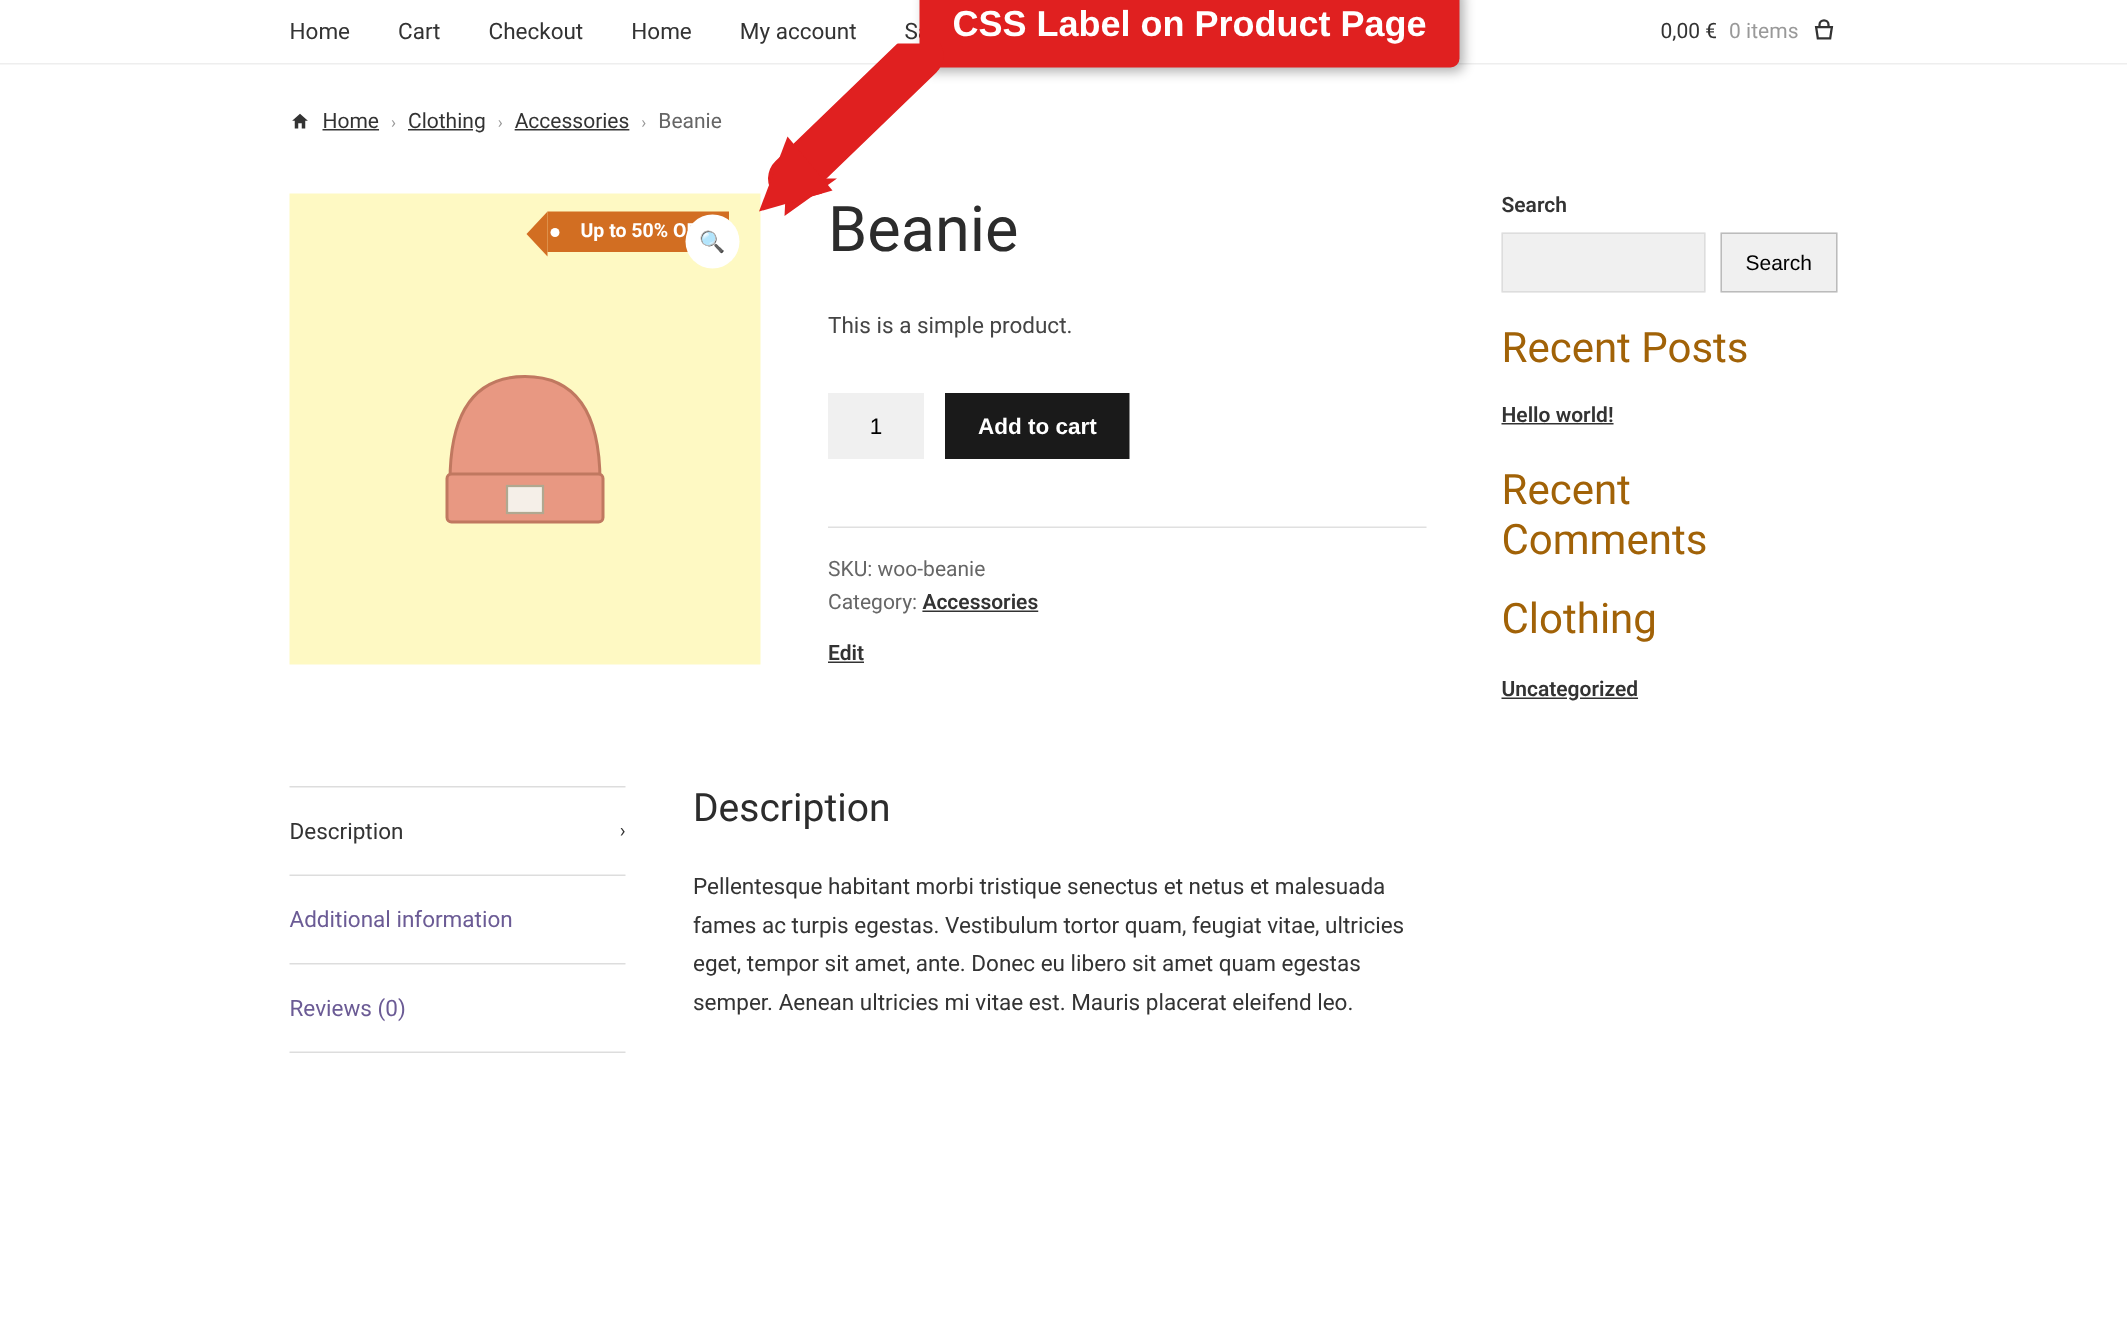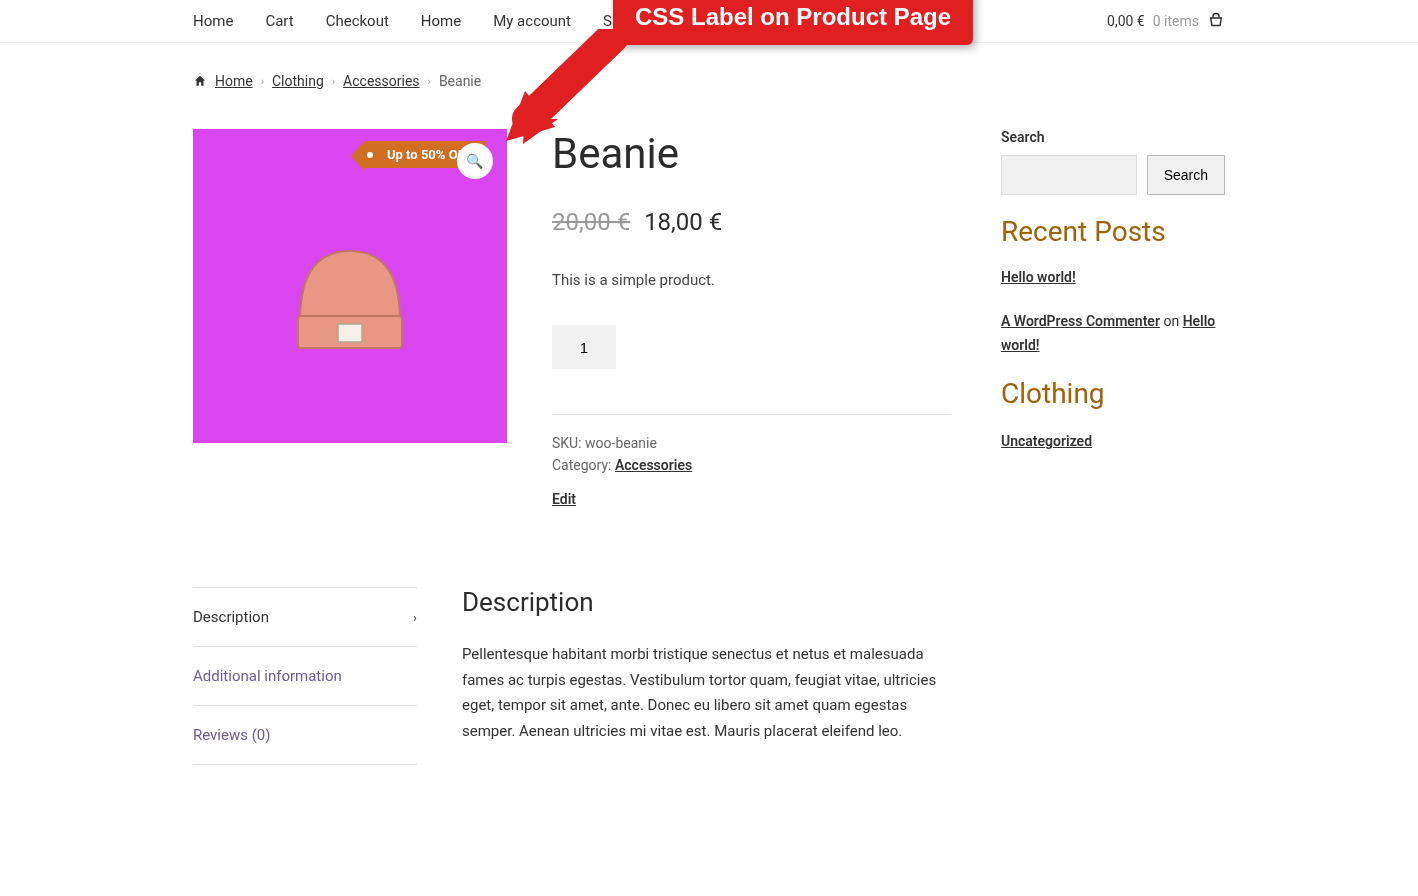--- a/index.html
+++ b/index.html
@@ -21,21 +21,21 @@
     .breadcrumb .sep { color: #999; font-size: 11px; }
     .breadcrumb .current { color: #666; }
     .home-icon-svg { width: 14px; height: 14px; }
     
     .main-layout { display: flex; gap: 50px; }
     .content { flex: 1; }
     .sidebar { width: 224px; }
     
     .product-top { display: flex; gap: 45px; margin-bottom: 80px; }
     
-    .product-image-wrap { width: 314px; height: 314px; background: #d946ef; position: relative; flex-shrink: 0; }
+    .product-image-wrap { width: 314px; height: 314px; background: #fef9c3; position: relative; flex-shrink: 0; }
     .product-image-inner { width: 100%; height: 100%; display: flex; align-items: center; justify-content: center; }
     .zoom-btn { position: absolute; top: 14px; right: 14px; width: 36px; height: 36px; border-radius: 50%; background: #fff; display: flex; align-items: center; justify-content: center; font-size: 14px; border: none; cursor: pointer; }
     
     .sale-label { position: absolute; top: 12px; left: 172px; background: #d26e22; color: #fff; font-size: 13px; font-weight: bold; padding: 6px 14px 6px 22px; display: flex; align-items: center; gap: 8px; }
     .sale-label::before { content: ''; position: absolute; left: -14px; top: 0; width: 0; height: 0; border-top: 15px solid transparent; border-bottom: 15px solid transparent; border-right: 14px solid #d26e22; }
     .sale-dot { width: 6px; height: 6px; background: #fff; border-radius: 50%; position: absolute; left: 2px; top: 50%; transform: translateY(-50%); }
     
     .beanie-svg { width: 160px; height: 160px; }
     
     .annotation { position: absolute; top: -140px; left: 420px; z-index: 10; }
@@ -141,27 +141,24 @@
             <svg class="beanie-svg" viewBox="0 0 160 160">
               <path d="M 30 115 Q 30 45 80 45 Q 130 45 130 115 L 130 140 L 30 140 Z" fill="#e89882" stroke="#c07860" stroke-width="2"></path>
               <rect x="28" y="110" width="104" height="32" fill="#e89882" stroke="#c07860" stroke-width="2" rx="3"></rect>
               <rect x="68" y="118" width="24" height="18" fill="#f5efe8" stroke="#b0a890" stroke-width="1.5"></rect>
             </svg>
           </div>
         </div>
 
         <div class="product-info">
           <h1 class="product-title">Beanie</h1>
-          <div class="price-row">
-            <span class="old-price">20,00 €</span>
-            <span class="new-price">18,00 €</span>
-          </div>
           <p class="short-desc">This is a simple product.</p>
           <div class="cart-row">
             <input class="qty-input" type="text" value="1" style="">
+            <button class="add-cart-btn">Add to cart</button>
           </div>
           <div class="product-meta">
             <div><span>SKU: </span><span>woo-beanie</span></div>
             <div><span>Category: </span><a href="#">Accessories</a></div>
             <a href="#" class="edit-link">Edit</a>
           </div>
         </div>
       </div>
 
       <div class="tabs-area">
@@ -192,23 +189,21 @@
           <button class="search-btn">Search</button>
         </div>
       </div>
 
       <div class="widget">
         <h2 class="widget-title">Recent Posts</h2>
         <div class="widget-line"><a href="#">Hello world!</a></div>
       </div>
 
       <div class="widget">
-        <div class="widget-line">
-          <a href="#">A WordPress Commenter</a><span class="on-text"> on </span><a href="#">Hello world!</a>
-        </div>
+        <h2 class="widget-title">Recent Comments</h2>
       </div>
 
       <div class="widget">
         <h2 class="widget-title">Clothing</h2>
       </div>
 
       <div class="widget">
         <div class="widget-line"><a href="#">Uncategorized</a></div>
       </div>
     </aside>

